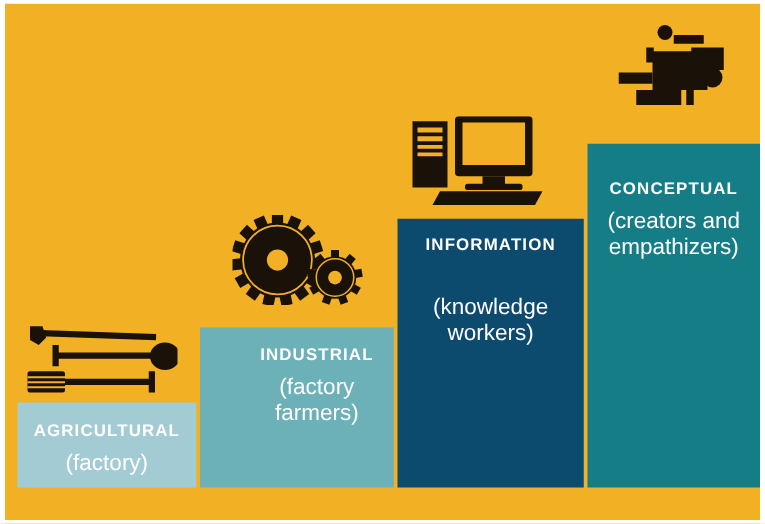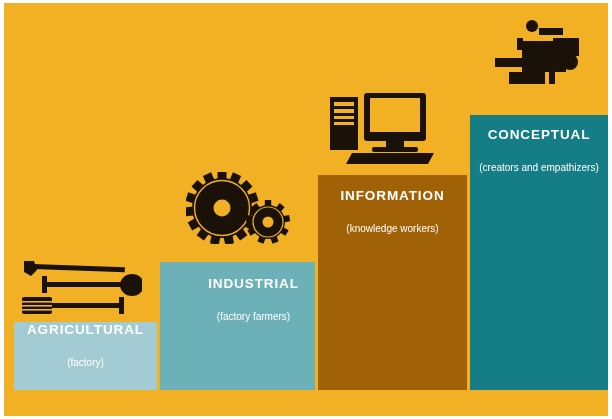--- a/index.html
+++ b/index.html
@@ -41,37 +41,37 @@
   .bar-title {
     font-weight: bold;
     font-size: 13.5px;
     letter-spacing: 0.9px;
     color: #ffffff;
     text-align: center;
     line-height: 1.15;
     white-space: nowrap;
   }
   .bar-sub {
-    font-size: 10px;
+    font-size: 18px;
     color: #ffffff;
     text-align: center;
     line-height: 1.22;
-    margin-top: 19px;
+    margin-top: 7px;
     padding: 0 6px;
   }
 
   #bar-1 { left: 14px;  width: 143px; height: 68px;  }
   #bar-2 { left: 160px; width: 155px; height: 128px; }
   #bar-3 { left: 318px; width: 149px; height: 215px; }
   #bar-4 { left: 470px; width: 138px; height: 275px; }
 
-  #bar-1 .bar-title { }
+  #bar-1 .bar-title { padding-top: 15px; }
   #bar-2 .bar-title { padding-top: 14px; }
   #bar-3 .bar-title { padding-top: 13px; }
-  #bar-4 .bar-title { padding-top: 12px; }
+  #bar-4 .bar-title { padding-top: 28px; }
 
   
   .axis-band {
     position: absolute;
     left: 0;
     bottom: 3px;
     width: 612px;
     height: 26px;
     background: #f2b125;
     z-index: 20;
@@ -109,21 +109,21 @@
   <div class="bar" id="bar-1" style="background: rgb(163, 203, 211);">
     <div class="bar-title">AGRICULTURAL</div>
     <div class="bar-sub">(factory)</div>
   </div>
 
   <div class="bar" id="bar-2" style="background: rgb(108, 176, 184); padding-left: 32px;">
     <div class="bar-title">INDUSTRIAL</div>
     <div class="bar-sub">(factory farmers)</div>
   </div>
 
-  <div class="bar" id="bar-3" style="background: #a16207;">
+  <div class="bar" id="bar-3" style="background: #0c4a6e; gap: 24px;">
     <div class="bar-title">INFORMATION</div>
     <div class="bar-sub">(knowledge workers)</div>
   </div>
 
   <div class="bar" id="bar-4" style="background: rgb(21, 125, 133);">
     <div class="bar-title">CONCEPTUAL</div>
     <div class="bar-sub">(creators and empathizers)</div>
   </div>
 
   <div class="icon" id="icon-farm-tools">

